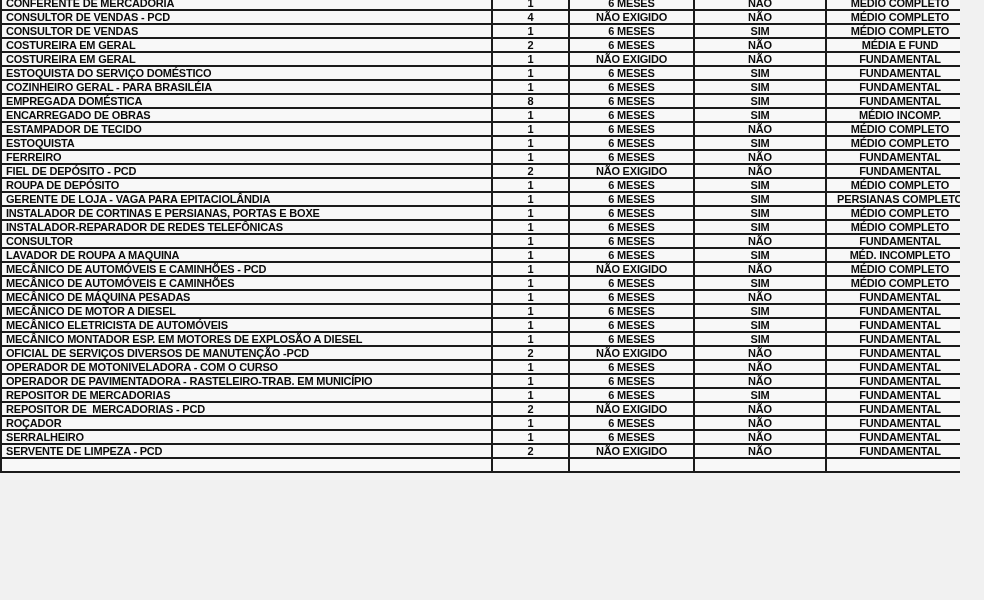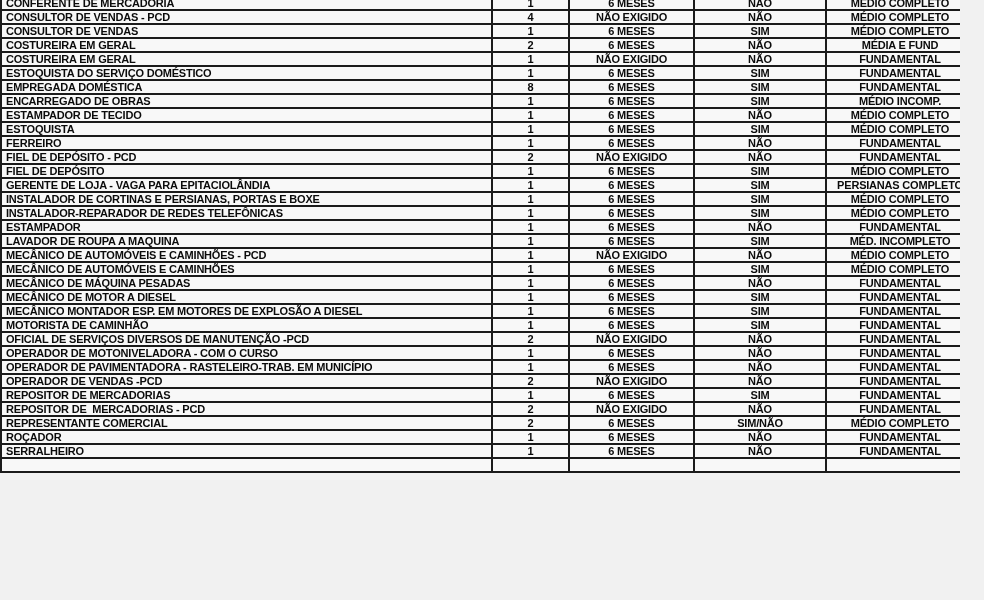--- a/index.html
+++ b/index.html
@@ -101,20 +101,27 @@
           <td class="c4">FUNDAMENTAL</td>
         </tr>
         <tr>
           <td class="c0">ESTOQUISTA DO SERVIÇO DOMÉSTICO</td>
           <td class="c1">1</td>
           <td class="c2">6 MESES</td>
           <td class="c3">SIM</td>
           <td class="c4">FUNDAMENTAL</td>
         </tr>
         <tr>
+          <td class="c0">COZINHEIRO GERAL - PARA BRASILÉIA</td>
+          <td class="c1">1</td>
+          <td class="c2">6 MESES</td>
+          <td class="c3">SIM</td>
+          <td class="c4">FUNDAMENTAL</td>
+        </tr>
+        <tr>
           <td class="c0">EMPREGADA DOMÉSTICA</td>
           <td class="c1">8</td>
           <td class="c2">6 MESES</td>
           <td class="c3">SIM</td>
           <td class="c4">FUNDAMENTAL</td>
         </tr>
         <tr>
           <td class="c0">ENCARREGADO DE OBRAS</td>
           <td class="c1">1</td>
           <td class="c2">6 MESES</td>
@@ -143,21 +150,21 @@
           <td class="c4">FUNDAMENTAL</td>
         </tr>
         <tr>
           <td class="c0">FIEL DE DEPÓSITO - PCD</td>
           <td class="c1">2</td>
           <td class="c2">NÃO EXIGIDO</td>
           <td class="c3">NÃO</td>
           <td class="c4">FUNDAMENTAL</td>
         </tr>
         <tr>
-          <td class="c0">FIEL DE DEPÓSITO</td>
+          <td class="c0">ROUPA DE DEPÓSITO</td>
           <td class="c1">1</td>
           <td class="c2">6 MESES</td>
           <td class="c3">SIM</td>
           <td class="c4">MÉDIO COMPLETO</td>
         </tr>
         <tr>
           <td class="c0">GERENTE DE LOJA - VAGA PARA EPITACIOLÂNDIA</td>
           <td class="c1">1</td>
           <td class="c2">6 MESES</td>
           <td class="c3">SIM</td>
@@ -171,21 +178,21 @@
           <td class="c4">MÉDIO COMPLETO</td>
         </tr>
         <tr>
           <td class="c0">INSTALADOR-REPARADOR DE REDES TELEFÔNICAS</td>
           <td class="c1">1</td>
           <td class="c2">6 MESES</td>
           <td class="c3">SIM</td>
           <td class="c4">MÉDIO COMPLETO</td>
         </tr>
         <tr>
-          <td class="c0">ESTAMPADOR</td>
+          <td class="c0">CONSULTOR</td>
           <td class="c1">1</td>
           <td class="c2">6 MESES</td>
           <td class="c3">NÃO</td>
           <td class="c4">FUNDAMENTAL</td>
         </tr>
         <tr>
           <td class="c0">LAVADOR DE ROUPA A MAQUINA</td>
           <td class="c1">1</td>
           <td class="c2">6 MESES</td>
           <td class="c3">SIM</td>
@@ -213,34 +220,34 @@
           <td class="c4">FUNDAMENTAL</td>
         </tr>
         <tr>
           <td class="c0">MECÂNICO DE MOTOR A DIESEL</td>
           <td class="c1">1</td>
           <td class="c2">6 MESES</td>
           <td class="c3">SIM</td>
           <td class="c4">FUNDAMENTAL</td>
         </tr>
         <tr>
+          <td class="c0">MECÂNICO ELETRICISTA DE AUTOMÓVEIS</td>
+          <td class="c1">1</td>
+          <td class="c2">6 MESES</td>
+          <td class="c3">SIM</td>
+          <td class="c4">FUNDAMENTAL</td>
+        </tr>
+        <tr>
           <td class="c0">MECÂNICO MONTADOR ESP. EM MOTORES DE EXPLOSÃO A DIESEL</td>
           <td class="c1">1</td>
           <td class="c2">6 MESES</td>
           <td class="c3">SIM</td>
           <td class="c4">FUNDAMENTAL</td>
         </tr>
         <tr>
-          <td class="c0">MOTORISTA DE CAMINHÃO</td>
-          <td class="c1">1</td>
-          <td class="c2">6 MESES</td>
-          <td class="c3">SIM</td>
-          <td class="c4">FUNDAMENTAL</td>
-        </tr>
-        <tr>
           <td class="c0">OFICIAL DE SERVIÇOS DIVERSOS DE MANUTENÇÃO -PCD</td>
           <td class="c1">2</td>
           <td class="c2">NÃO EXIGIDO</td>
           <td class="c3">NÃO</td>
           <td class="c4">FUNDAMENTAL</td>
         </tr>
         <tr>
           <td class="c0">OPERADOR DE MOTONIVELADORA - COM O CURSO</td>
           <td class="c1">1</td>
           <td class="c2">6 MESES</td>
@@ -248,58 +255,51 @@
           <td class="c4">FUNDAMENTAL</td>
         </tr>
         <tr>
           <td class="c0">OPERADOR DE PAVIMENTADORA - RASTELEIRO-TRAB. EM MUNICÍPIO</td>
           <td class="c1">1</td>
           <td class="c2">6 MESES</td>
           <td class="c3">NÃO</td>
           <td class="c4">FUNDAMENTAL</td>
         </tr>
         <tr>
-          <td class="c0">OPERADOR DE VENDAS -PCD</td>
-          <td class="c1">2</td>
-          <td class="c2">NÃO EXIGIDO</td>
-          <td class="c3">NÃO</td>
-          <td class="c4">FUNDAMENTAL</td>
-        </tr>
-        <tr>
           <td class="c0">REPOSITOR DE MERCADORIAS</td>
           <td class="c1">1</td>
           <td class="c2">6 MESES</td>
           <td class="c3">SIM</td>
           <td class="c4">FUNDAMENTAL</td>
         </tr>
         <tr>
           <td class="c0">REPOSITOR DE  MERCADORIAS - PCD</td>
           <td class="c1">2</td>
           <td class="c2">NÃO EXIGIDO</td>
           <td class="c3">NÃO</td>
           <td class="c4">FUNDAMENTAL</td>
         </tr>
         <tr>
-          <td class="c0">REPRESENTANTE COMERCIAL</td>
-          <td class="c1">2</td>
-          <td class="c2">6 MESES</td>
-          <td class="c3">SIM/NÃO</td>
-          <td class="c4">MÉDIO COMPLETO</td>
-        </tr>
-        <tr>
           <td class="c0">ROÇADOR</td>
           <td class="c1">1</td>
           <td class="c2">6 MESES</td>
           <td class="c3">NÃO</td>
           <td class="c4">FUNDAMENTAL</td>
         </tr>
         <tr>
           <td class="c0">SERRALHEIRO</td>
           <td class="c1">1</td>
           <td class="c2">6 MESES</td>
+          <td class="c3">NÃO</td>
+          <td class="c4">FUNDAMENTAL</td>
+        </tr>
+        <tr>
+          <td class="c0">SERVENTE DE LIMPEZA - PCD</td>
+          <td class="c1">2</td>
+          <td class="c2">NÃO EXIGIDO</td>
           <td class="c3">NÃO</td>
           <td class="c4">FUNDAMENTAL</td>
         </tr>
         <tr>
           <td class="c0"></td>
           <td class="c1"></td>
           <td class="c2"></td>
           <td class="c3"></td>
           <td class="c4"></td>
         </tr>

